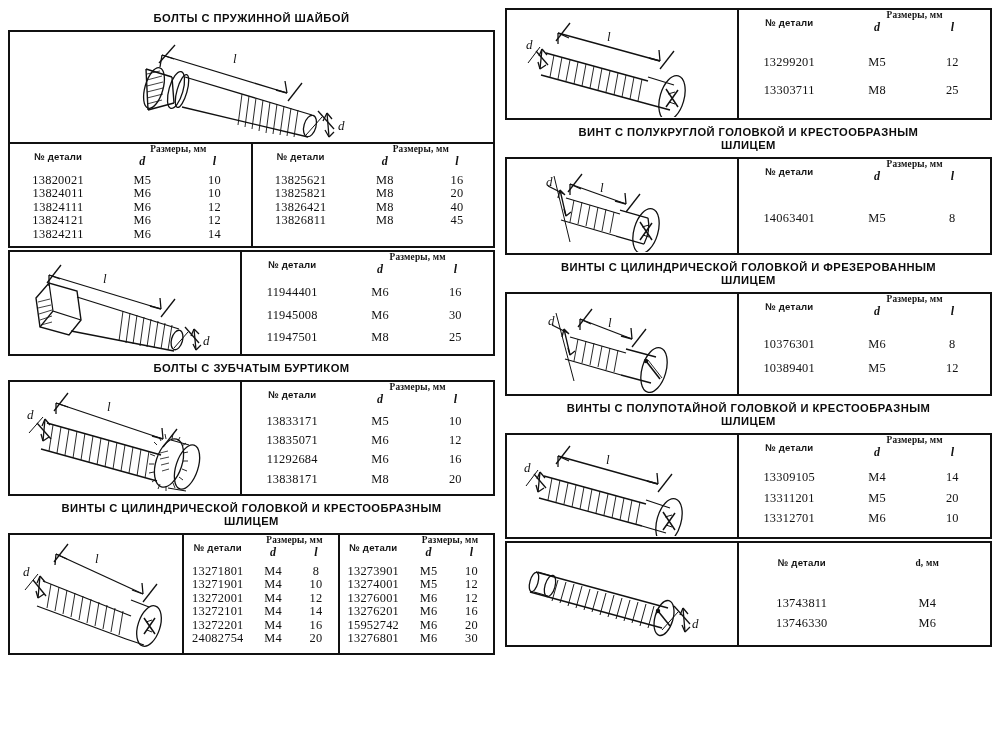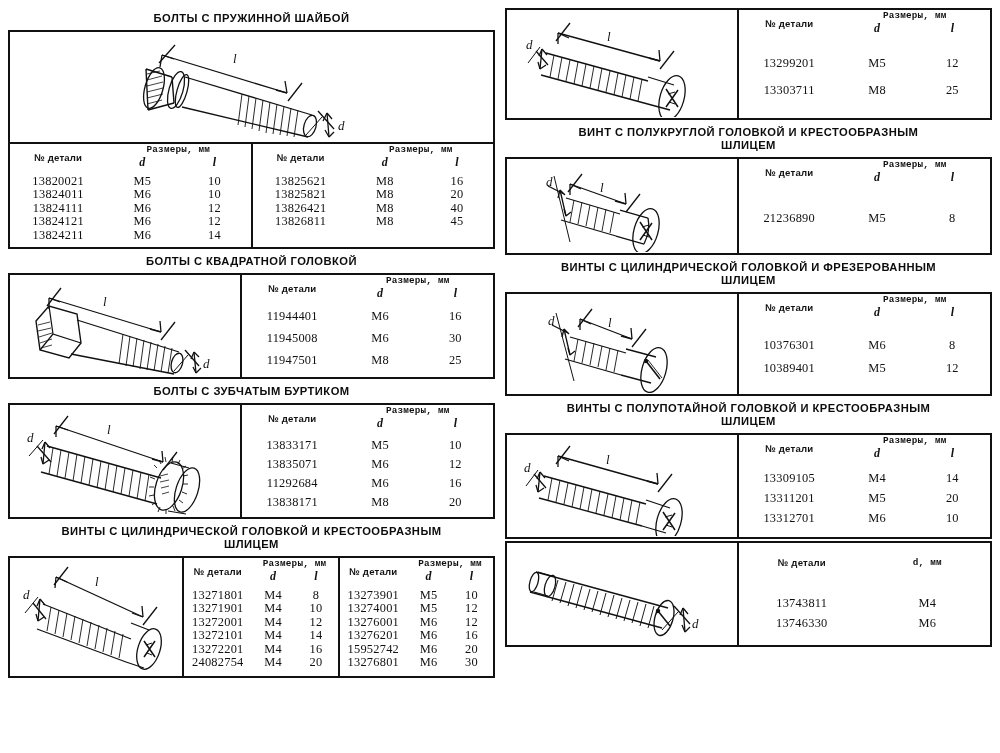--- a/index.html
+++ b/index.html
@@ -77,21 +77,21 @@
     padding:0;
     border:0;
   }
   .h-part{
     font-family:"Liberation Sans", sans-serif;
     font-weight:bold;
     font-size:9.6px;
     letter-spacing:.2px;
   }
   .h-dim{
-    font-family:Liberation Mono, monospace;
+    font-family:Liberation Serif, serif;
     font-weight:bold;
     font-size:9.3px;
     letter-spacing:.2px;
   }
   .h-sym{
     font-family:"Liberation Serif", serif;
     font-style:italic;
     font-weight:bold;
     font-size:12px;
   }
@@ -277,21 +277,20 @@
                     </tr>
                 </tbody>
               </table>
             </div>
           </div>
         </div>
       </div>
     </div>
 
     <div class="section">
-      <div class="sec-title">БОЛТЫ С КВАДРАТНОЙ ГОЛОВКОЙ</div>
       <div class="sec-body">
         <div class="fig" style="width:230px;height:102px;">
           <svg width="228" height="100" viewBox="0 0 228 100">
             <g fill="none" stroke="#111" stroke-width="1.3">
               <path d="M38 22 L150 56"></path>
               <path d="M38 22 L38 33 M38 22 L49 26"></path>
               <path d="M150 56 L149 45 M150 56 L139 53"></path>
               <path d="M36 30 L50 12"></path>
               <path d="M150 64 L164 46"></path>
 
@@ -780,21 +779,21 @@
               <tr>
                 <th class="hdr-cell h-sym bd-r-thin bd-b" style="width:30%;">d</th>
                 <th class="hdr-cell h-sym bd-b" style="width:30%;">l</th>
               </tr>
             </thead>
             <tbody>
               <tr>
                   <td colspan="3" style="height:16px;"></td>
                 </tr>
               <tr>
-                  <td class="val num bd-r">21236890</td>
+                  <td class="val num bd-r">14063401</td>
                   <td class="val bd-r-thin">M5</td>
                   <td class="val num">8</td>
                 </tr>
               <tr>
                   <td colspan="3" style="height:16px;"></td>
                 </tr>
             </tbody>
           </table>
         </div>
       </div>

